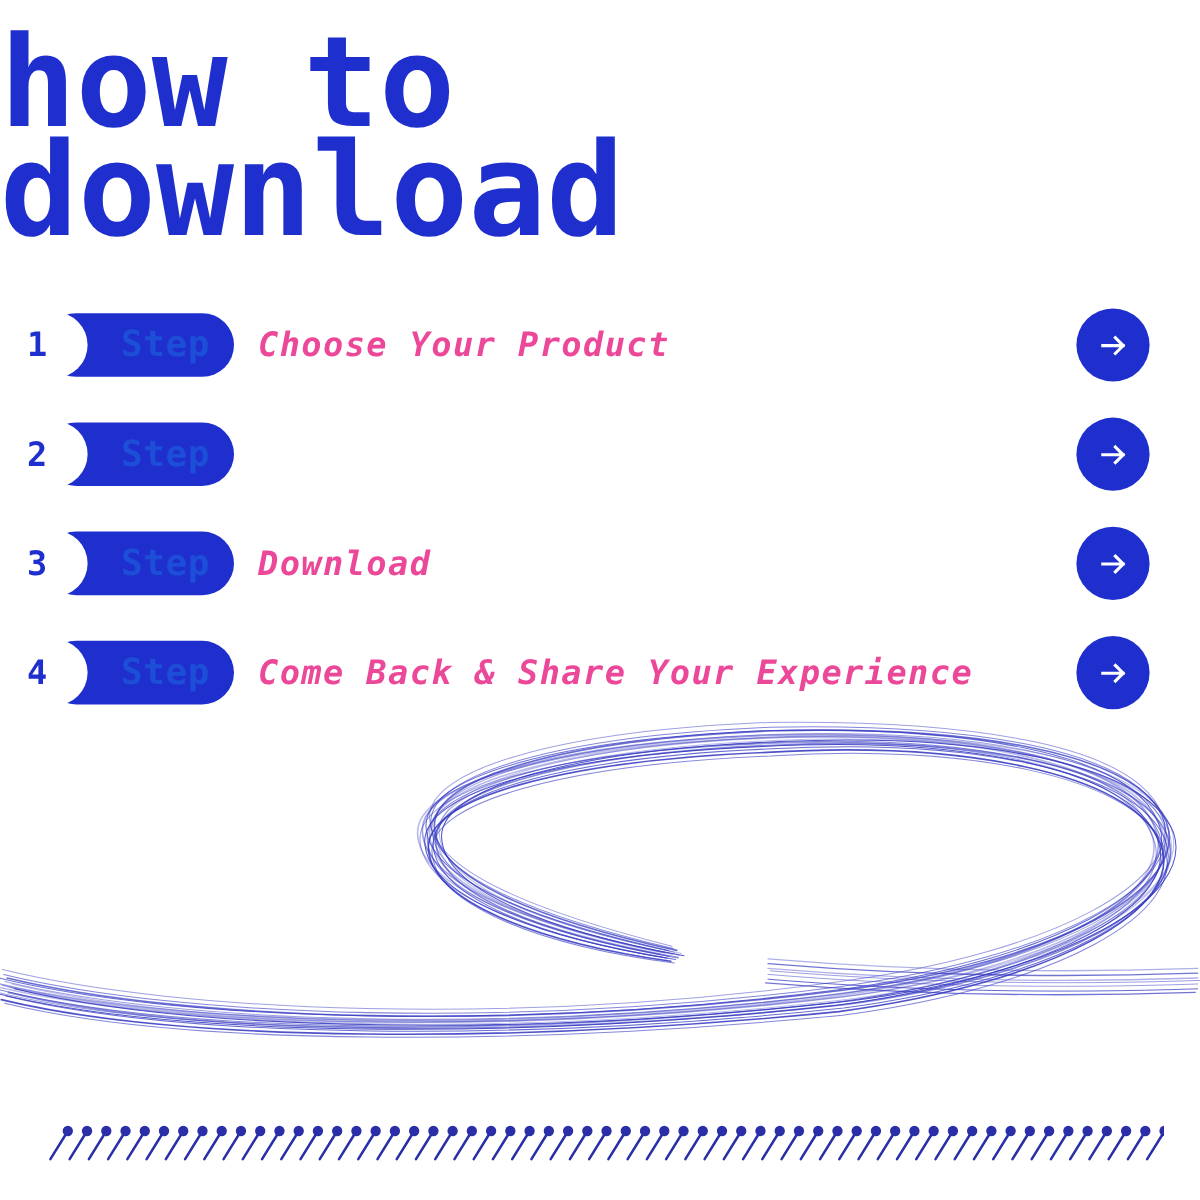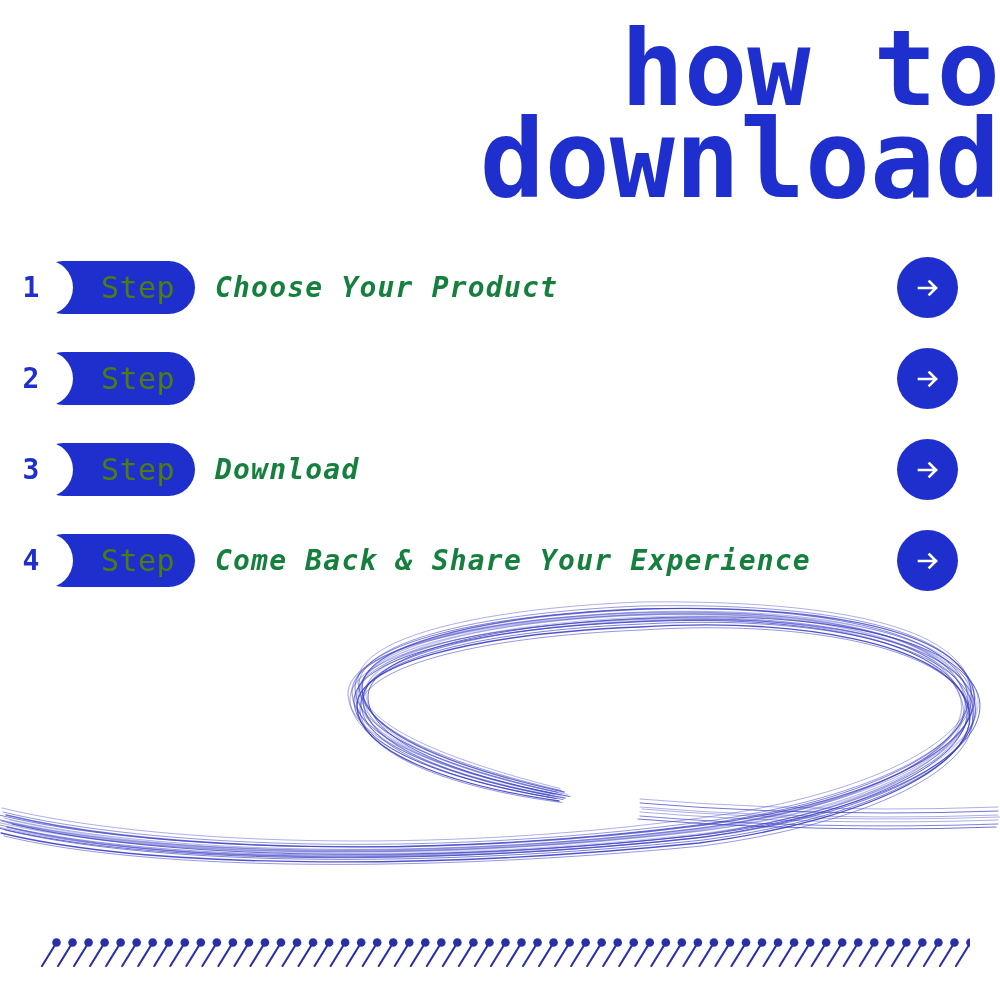--- a/index.html
+++ b/index.html
@@ -10,21 +10,21 @@
     font-family:"DejaVu Sans Mono","Liberation Mono",monospace;
     overflow:hidden;
     position:relative;
   }
   #canvas{position:relative;width:1000px;height:1000px;overflow:hidden;}
 
   
   .title-block{
     position:absolute;
     left:0;top:22px;width:1000px;
-    text-align:right;
+    text-align:left;
     line-height:0.90;
     letter-spacing:0px;
   }
   .title-line{
     display:block;
     font-family:"DejaVu Sans Mono","Liberation Mono",monospace;
     font-weight:700;
     color:#1f2fce;
     white-space:pre;
   }
@@ -71,36 +71,36 @@
     font-weight:700;
     font-size:28px;
     color:#1f2fce;
   }
   .badge-word{
     position:absolute;
     left:44px;top:0;
     width:114px;height:53px;
     display:flex;align-items:center;justify-content:center;
     font-family:"DejaVu Sans Mono","Liberation Mono",monospace;
-    font-weight:400;
+    font-weight:700;
     font-size:30px;
-    color:#4d7c0f;
+    color:#1d4ed8;
     letter-spacing:0.5px;
   }
 
   .step-text{
     position:absolute;
     left:215px;top:13px;
     height:53px;
     display:flex;align-items:center;
     font-family:"DejaVu Sans Mono","Liberation Mono",monospace;
     font-weight:700;
     font-style:italic;
     font-size:28px;
-    color:#15803d;
+    color:#ec4899;
     letter-spacing:1.2px;
     white-space:pre;
   }
 
   .arrow-btn{
     position:absolute;
     right:42px;top:9px;
     width:61px;height:61px;
     border-radius:50%;
     background:#1f2fce;

